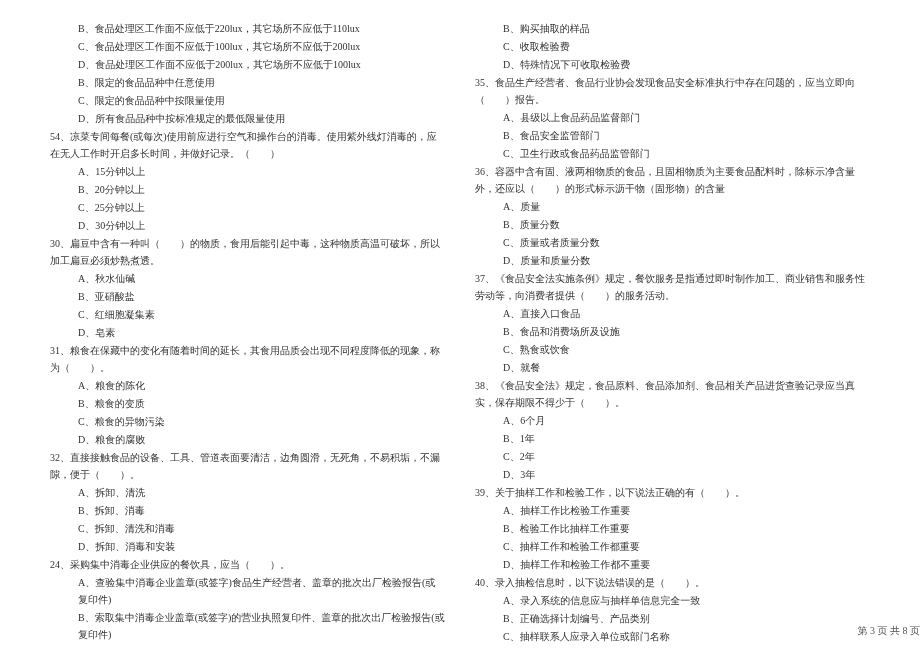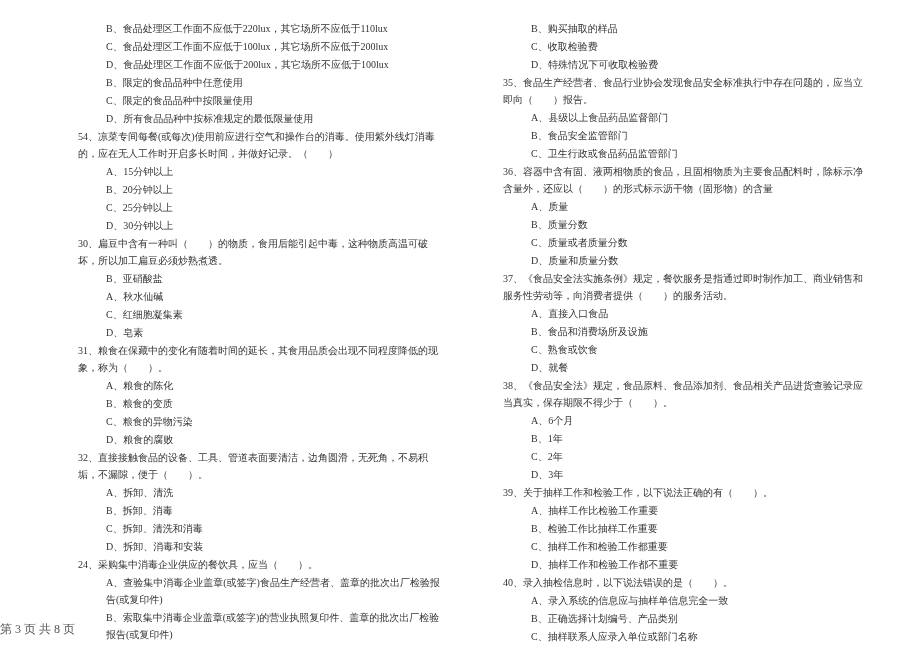--- a/index.html
+++ b/index.html
@@ -18,60 +18,59 @@
       position: relative;
     }
     .columns {
       display: flex;
       gap: 30px;
       height: 585px;
     }
     .col {
       flex: 1;
       line-height: 1.7;
-      margin-left: 28px;
     }
     .item {
       margin-bottom: 1px;
     }
     .indent1 {
       padding-left: 28px;
     }
     .q {
       padding-left: 0;
     }
     .footer {
       position: absolute;
       bottom: 12px;
       left: 0;
       right: 0;
-      text-align: left;
-      font-size: 12px;
+      text-align: right;
+      font-size: 10px;
       color: #555;
     }
   </style>
 </head>
 <body>
 
 <div class="columns">
   <div class="col" id="left-col">
       <div class="item indent1">B、食品处理区工作面不应低于220lux，其它场所不应低于110lux</div>
       <div class="item indent1">C、食品处理区工作面不应低于100lux，其它场所不应低于200lux</div>
       <div class="item indent1">D、食品处理区工作面不应低于200lux，其它场所不应低于100lux</div>
       <div class="item indent1">B、限定的食品品种中任意使用</div>
       <div class="item indent1">C、限定的食品品种中按限量使用</div>
       <div class="item indent1">D、所有食品品种中按标准规定的最低限量使用</div>
       <div class="item q">54、凉菜专间每餐(或每次)使用前应进行空气和操作台的消毒。使用紫外线灯消毒的，应在无人工作时开启多长时间，并做好记录。（　　）</div>
       <div class="item indent1">A、15分钟以上</div>
       <div class="item indent1">B、20分钟以上</div>
       <div class="item indent1">C、25分钟以上</div>
       <div class="item indent1">D、30分钟以上</div>
       <div class="item q">30、扁豆中含有一种叫（　　）的物质，食用后能引起中毒，这种物质高温可破坏，所以加工扁豆必须炒熟煮透。</div>
+      <div class="item indent1">A、秋水仙碱</div>
       <div class="item indent1">B、亚硝酸盐</div>
-      <div class="item indent1">A、秋水仙碱</div>
       <div class="item indent1">C、红细胞凝集素</div>
       <div class="item indent1">D、皂素</div>
       <div class="item q">31、粮食在保藏中的变化有随着时间的延长，其食用品质会出现不同程度降低的现象，称为（　　）。</div>
       <div class="item indent1">A、粮食的陈化</div>
       <div class="item indent1">B、粮食的变质</div>
       <div class="item indent1">C、粮食的异物污染</div>
       <div class="item indent1">D、粮食的腐败</div>
       <div class="item q">32、直接接触食品的设备、工具、管道表面要清洁，边角圆滑，无死角，不易积垢，不漏隙，便于（　　）。</div>
       <div class="item indent1">A、拆卸、清洗</div>
       <div class="item indent1">B、拆卸、消毒</div>

